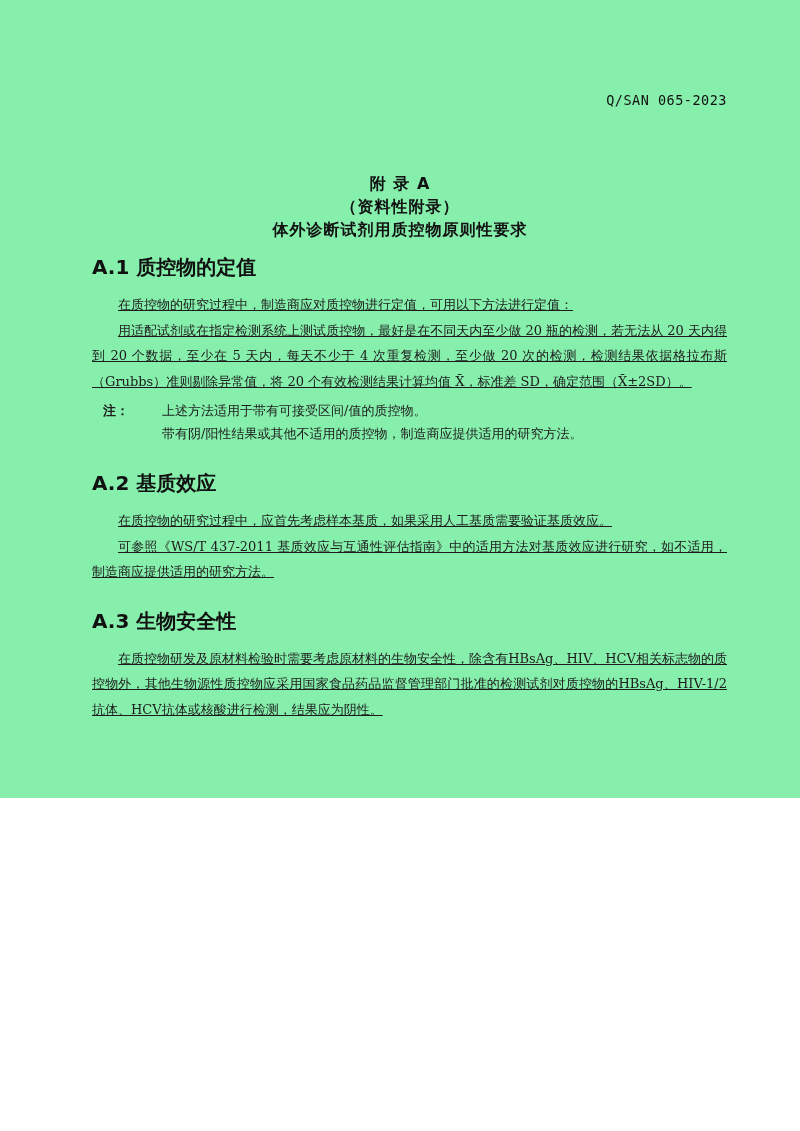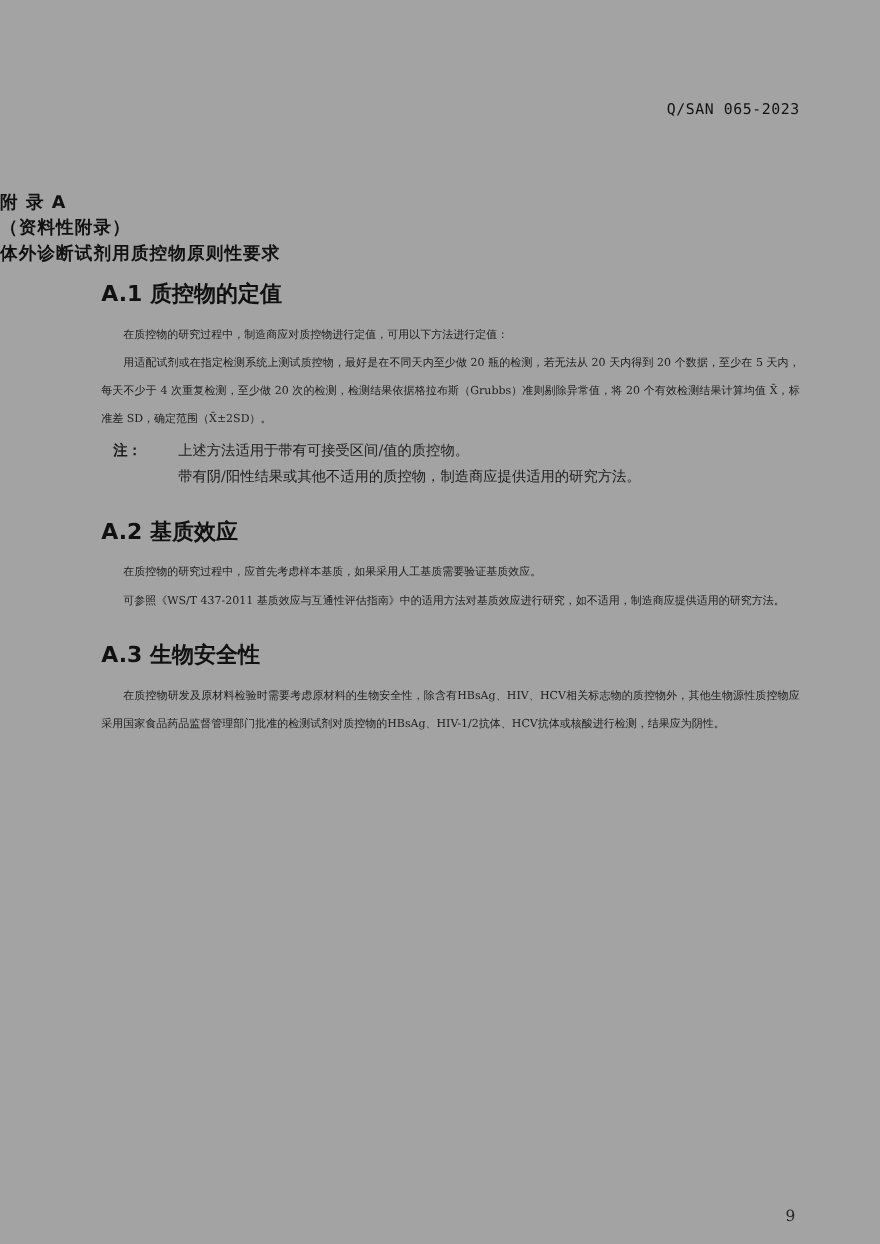--- a/index.html
+++ b/index.html
@@ -4,60 +4,62 @@
 <style>
   * { margin: 0; padding: 0; box-sizing: border-box; }
   html, body { background: #ffffff; }
   body {
     font-family: "DejaVu Serif", "Liberation Serif", serif;
     color: #1c1c1c;
   }
   .page {
     position: relative;
     width: 800px;
-    height: 1131px;
-    background: #a3a3a3;
+    height: 798px;
+    background: #86efac;
     overflow: hidden;
   }
   .doc-header {
     position: absolute;
     top: 92px;
     right: 73px;
     font-family: "DejaVu Sans Mono", "Liberation Mono", monospace;
     font-size: 13.5px;
     letter-spacing: 0.5px;
     color: #111;
   }
   .title-block {
     padding-top: 172px;
+    text-align: center;
     font-family: "DejaVu Sans", "Liberation Sans", sans-serif;
     font-weight: bold;
     color: #111;
   }
   .title-line { font-size: 16px; line-height: 23px; letter-spacing: 1px; }
   .content {
     margin: 0 73px 0 92px; 
   }
   .section-heading {
     font-family: "DejaVu Sans", "Liberation Sans", sans-serif;
     font-weight: bold;
     font-size: 20px;
     line-height: 21px;
     color: #111;
   }
   .heading-a1 { margin-top: 16px; }
   .heading-a2 { margin-top: 28px; }
   .heading-a3 { margin-top: 26px; }
   .body-par {
     margin-top: 0;
-    font-size: 10px;
+    font-size: 13px;
     line-height: 25.5px;
     text-align: justify;
     text-indent: 2em;
     color: #1c1c1c;
+    text-decoration: underline;
   }
   .first-par { margin-top: 14px; }
   .note-block {
     margin-top: 5px;
     margin-left: 11px;
     display: flex;
     font-size: 13px;
     line-height: 23px;
     color: #1c1c1c;
   }

